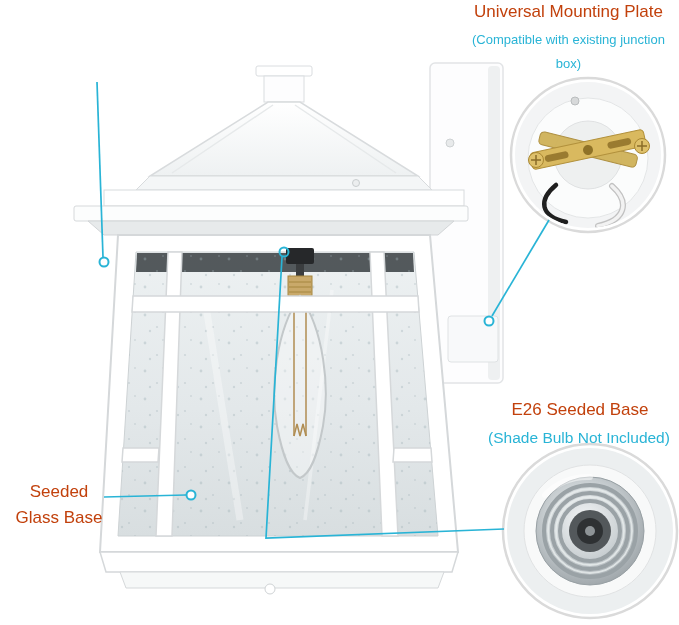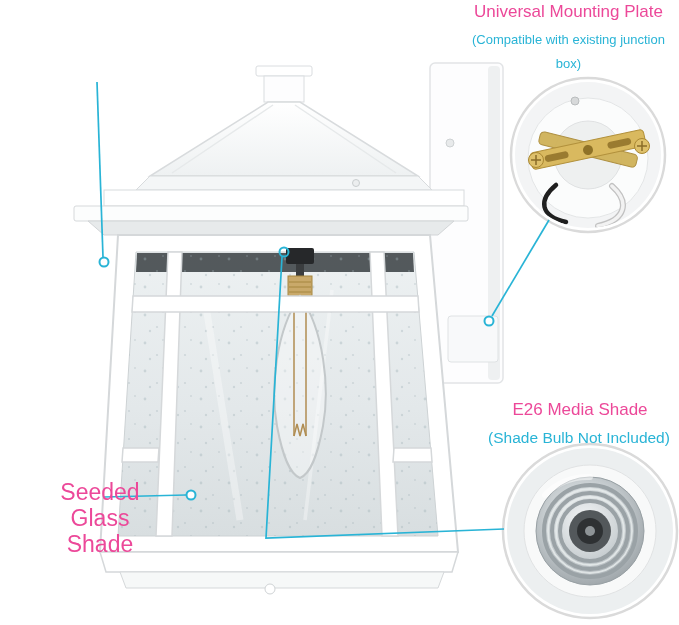--- a/index.html
+++ b/index.html
@@ -1,29 +1,29 @@
 <!DOCTYPE html>
 <html style="--accent: #29b4d6;"><head>
 <meta charset="utf-8">
 <style>
   html,body { margin:0; padding:0; background:#ffffff; }
   .canvas {
     position:relative; width:679px; height:625px; background:#ffffff;
     overflow:hidden; font-family:"Liberation Sans", sans-serif;
   }
   .art { position:absolute; left:0; top:0; }
-  .lbl { position:absolute; text-align:center; color:#ec4899; }
+  .lbl { position:absolute; text-align:center; color:#c2410c; }
   .lbl .line { display:block; }
   .accent { color: var(--accent, #29b4d6); }
   .lbl-weather        { left:6px;   top:24px;  width:194px; font-size:17px;   line-height:26px; }
   .lbl-mounting-title { left:458px; top:1px;   width:221px; font-size:17px;   line-height:21px; }
   .lbl-mounting-sub   { left:468px; top:28px;  width:201px; font-size:13px; line-height:24px; }
   .lbl-e26-title      { left:478px; top:399px; width:204px; font-size:17px;   line-height:21px; }
   .lbl-e26-sub        { left:472px; top:427px; width:214px; font-size:15.5px; line-height:21px; }
-  .lbl-glass          { left:0px;   top:479px; width:118px; font-size:23px;   line-height:26px;margin-left:41px; }
+  .lbl-glass          { left:0px;   top:479px; width:118px; font-size:17px;   line-height:26px; }
 </style>
 </head>
 <body>
 
 <div class="canvas">
 
   <svg class="art" width="679" height="625" viewBox="0 0 679 625">
     <defs>
       <linearGradient id="roofGrad" x1="0" y1="0" x2="0" y2="1">
         <stop offset="0%" stop-color="#ffffff"></stop>
@@ -174,24 +174,24 @@
   </div>
 
   <div class="lbl lbl-mounting-title">
     <span>Universal Mounting Plate</span>
   </div>
   <div class="lbl lbl-mounting-sub accent">
     <span>(Compatible with existing junction box)</span>
   </div>
 
   <div class="lbl lbl-e26-title">
-    <span>E26 Media Shade</span>
+    <span>E26 Seeded Base</span>
   </div>
   <div class="lbl lbl-e26-sub accent">
     <span>(Shade Bulb Not Included)</span>
   </div>
 
   <div class="lbl lbl-glass">
     <span class="line">Seeded</span>
-    <span class="line">Glass Shade</span>
+    <span class="line">Glass Base</span>
   </div>
 
 </div>
 
 </body></html>

